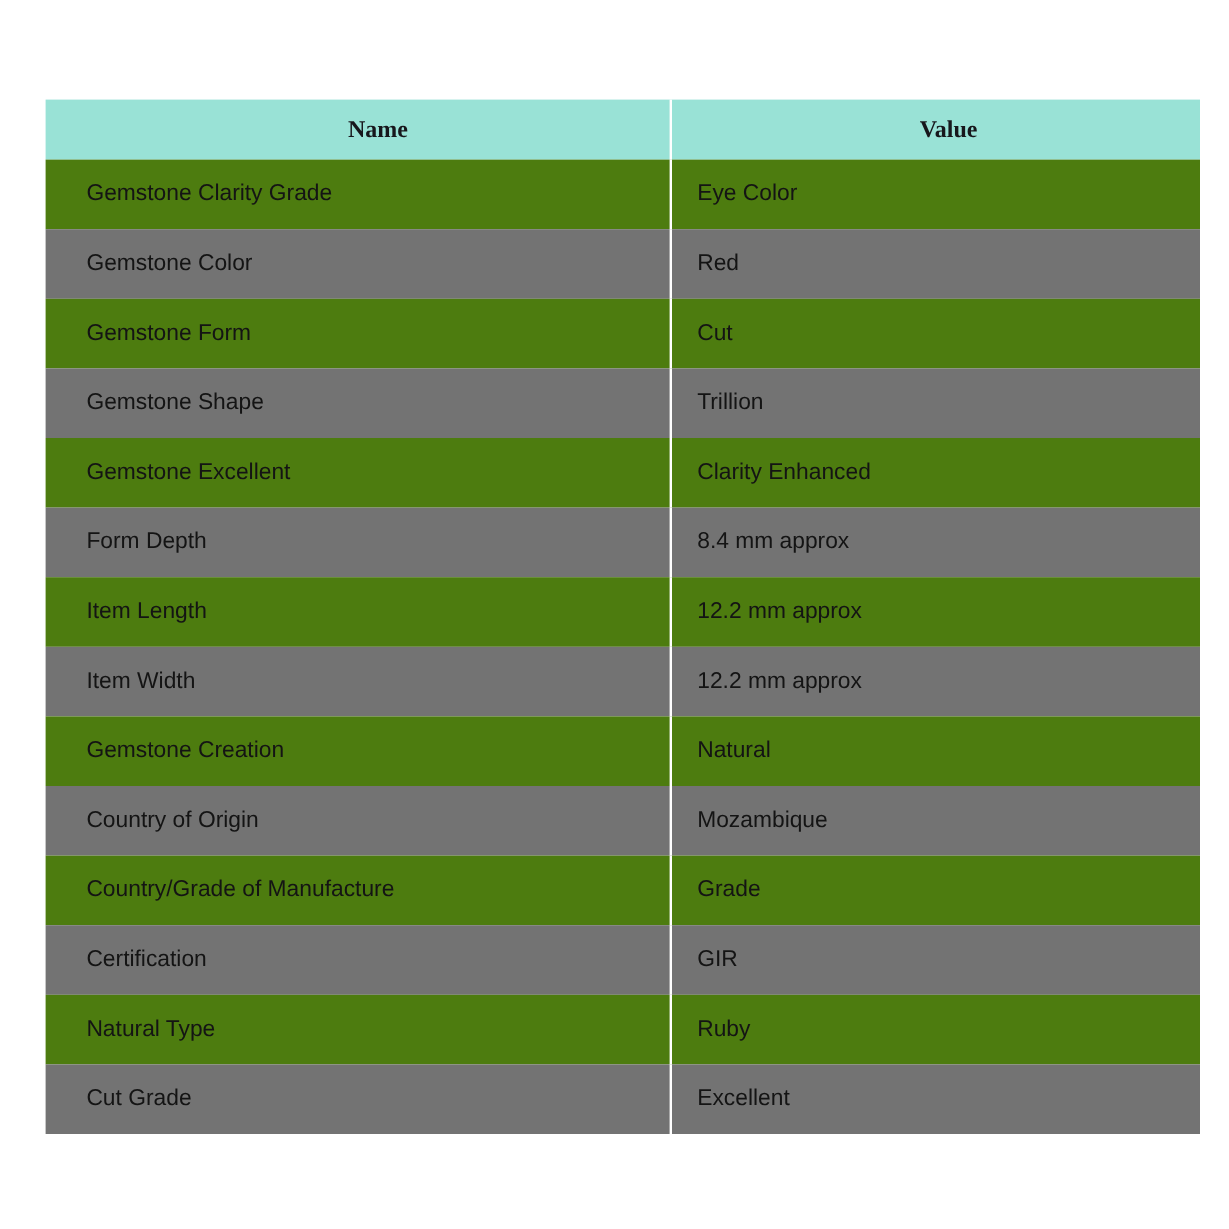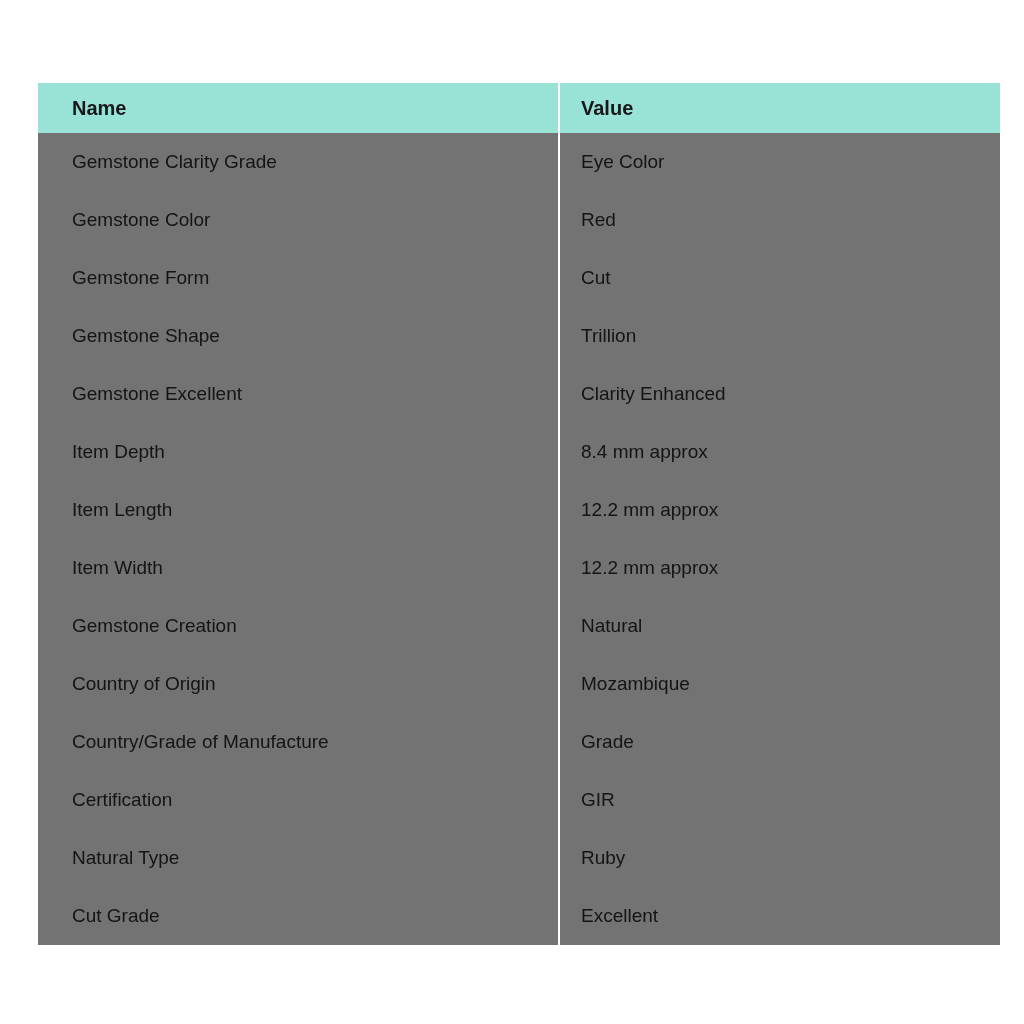--- a/index.html
+++ b/index.html
@@ -22,35 +22,36 @@
     width: 962px;
   }
   table.spec-table {
     width: 100%;
     border-collapse: collapse;
     table-layout: fixed;
   }
   table.spec-table th {
     background: #99e2d6;
     height: 50px;
-    text-align: left;
+    text-align: center;
     vertical-align: middle;
     font-size: 20px;
     font-weight: 700;
     color: #17171c;
     padding: 0;
+    font-family: Liberation Serif, serif;
   }
   table.spec-table td {
     height: 58px;
     vertical-align: middle;
     font-size: 19px;
     font-weight: 400;
     color: #141414;
     padding: 0;
-    background: #737373;
+    background: #4d7c0f;
   }
   table.spec-table tr.alt td {
     background: #737373;
   }
   table.spec-table th:first-child,
   table.spec-table td:first-child {
     width: 486px;
     padding-left: 34px;
   }
   table.spec-table th:last-child,
@@ -86,21 +87,21 @@
           </tr>
           <tr class="alt">
             <td>Gemstone Shape</td>
             <td>Trillion</td>
           </tr>
           <tr>
             <td>Gemstone Excellent</td>
             <td>Clarity Enhanced</td>
           </tr>
           <tr class="alt">
-            <td>Item Depth</td>
+            <td>Form Depth</td>
             <td>8.4 mm approx</td>
           </tr>
           <tr>
             <td>Item Length</td>
             <td>12.2 mm approx</td>
           </tr>
           <tr class="alt">
             <td>Item Width</td>
             <td>12.2 mm approx</td>
           </tr>

